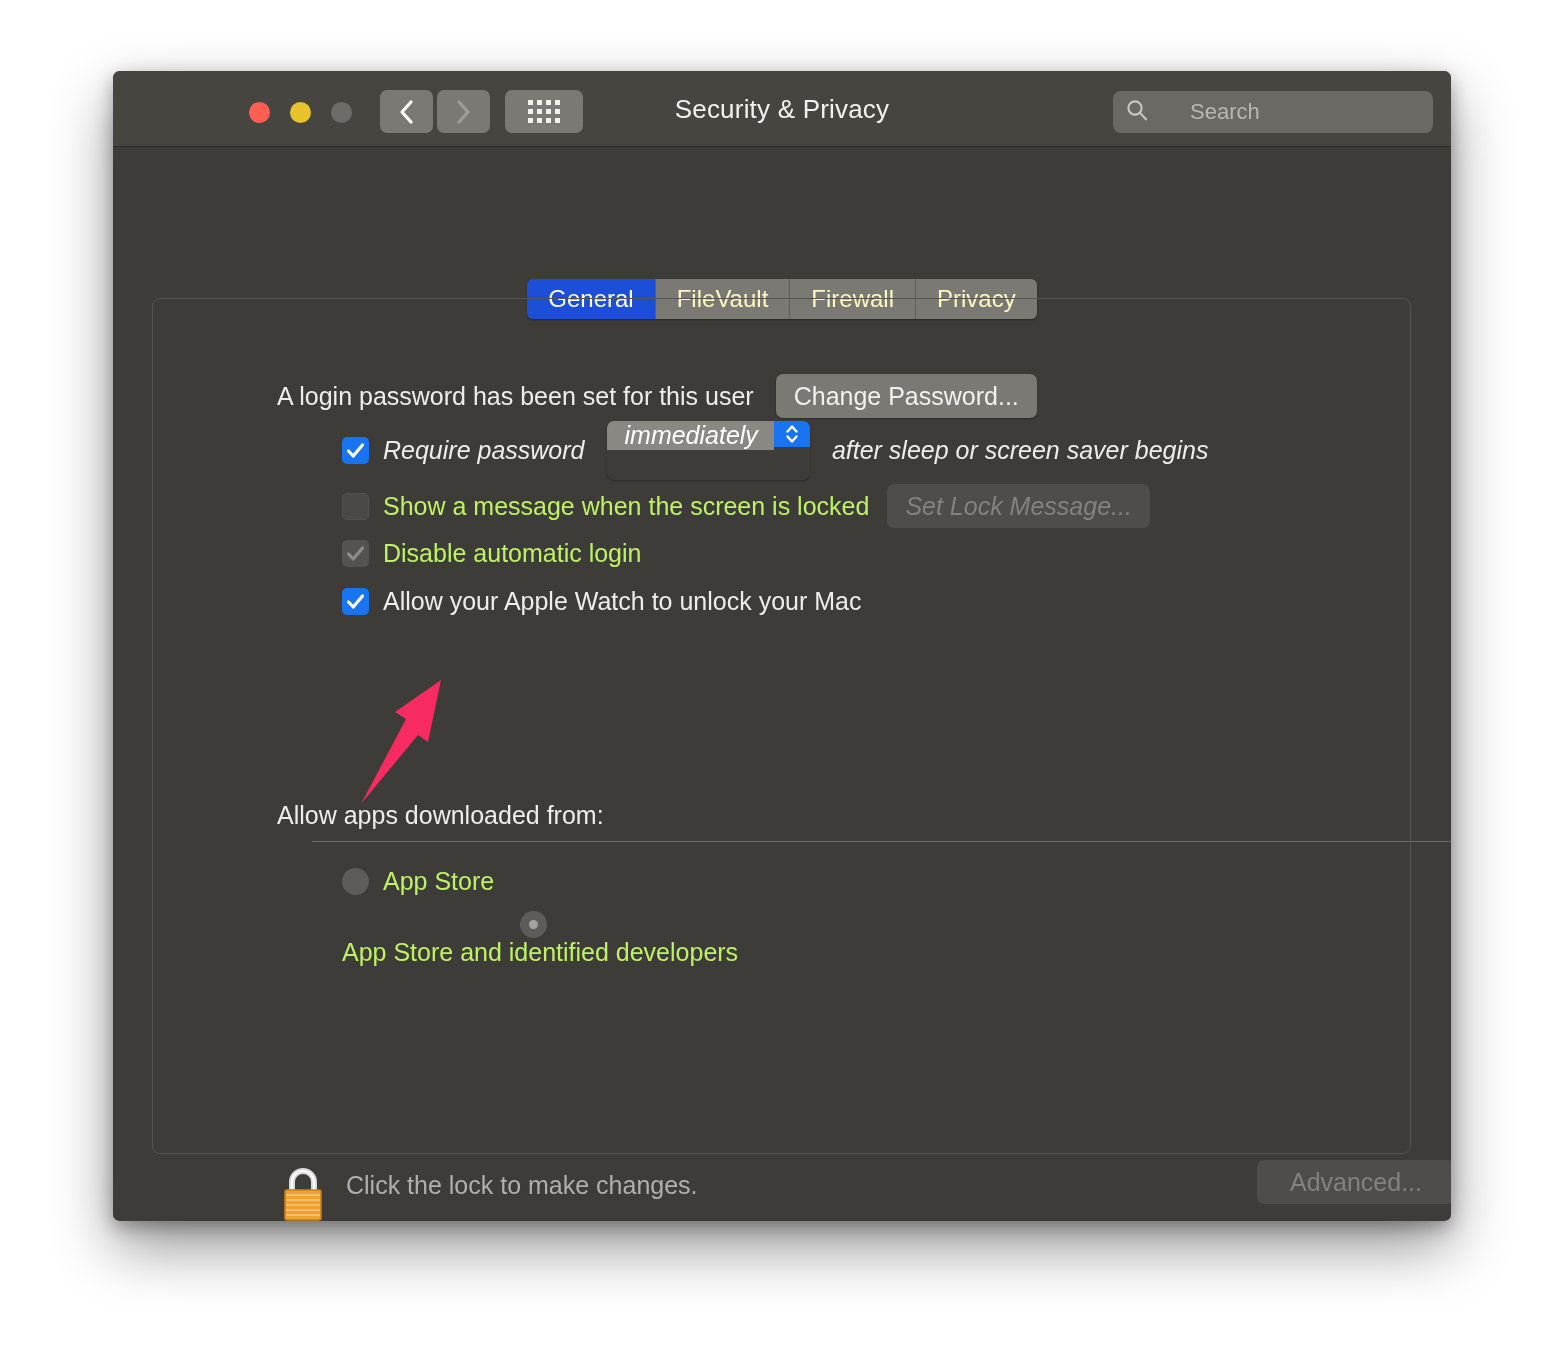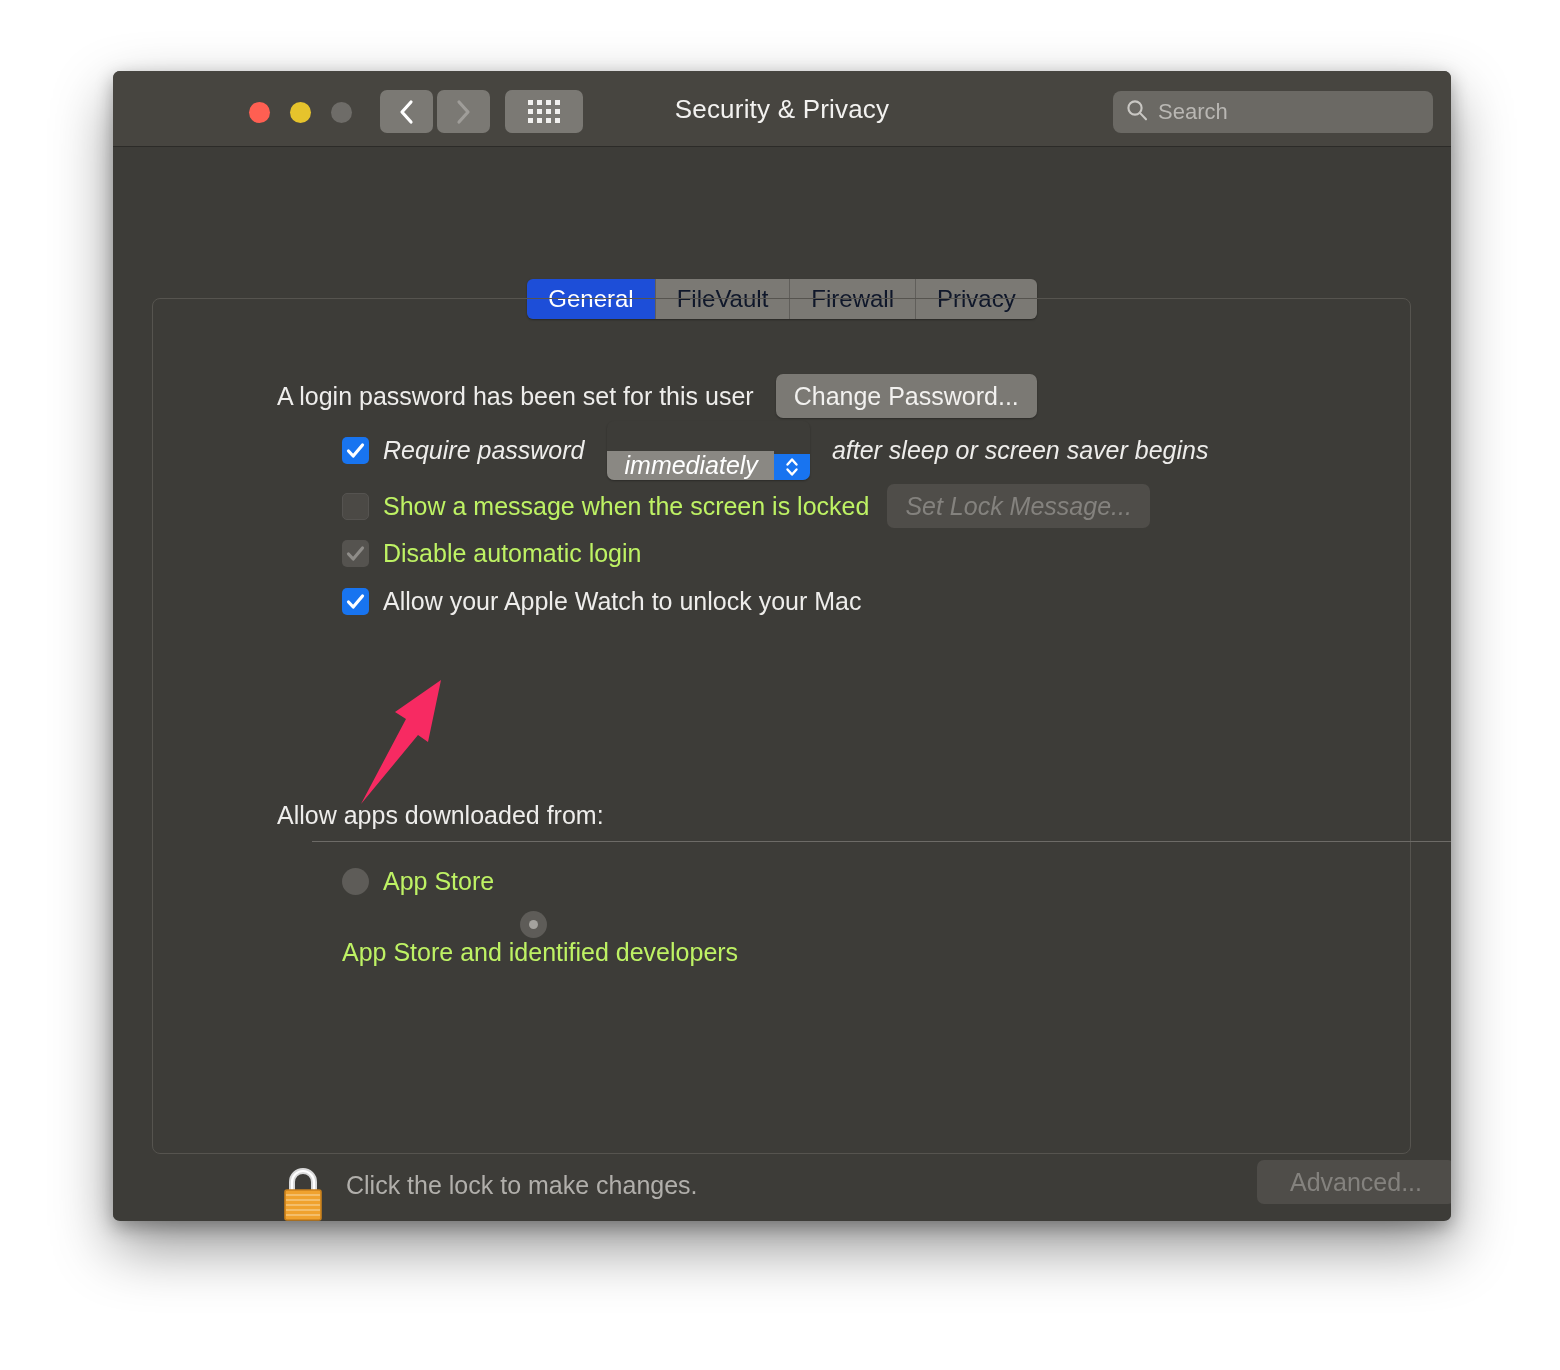--- a/index.html
+++ b/index.html
@@ -96,20 +96,21 @@
     position: absolute;
     top: 20px;
     left: 1000px;
     width: 320px;
     height: 42px;
     border-radius: 8px;
     background: #6b6964;
     display: flex;
     align-items: center;
     padding-left: 12px;
+    gap: 32px;
   }
   #search-field .s-icon { flex: 0 0 auto; margin-right: 9px; }
   #search-placeholder {
     color: #b9b7b3;
     font-size: 22px;
   }
 
   
   #window-body {
     position: relative;
@@ -129,21 +130,21 @@
     display: flex;
     border-radius: 6px;
     overflow: hidden;
     box-shadow: 0 1px 2px rgba(0,0,0,.35);
   }
   .tab {
     height: 40px;
     line-height: 40px;
     padding: 0 21px;
     font-size: 24px;
-    color: #0f172a;
+    color: #fef9c3;
     background: #7b7974;
     border-right: 1px solid #605e5a;
     white-space: nowrap;
   }
   .tab:last-child { border-right: none; }
   .tab.active { background: #1d4ed8; color: #ffffff; }
 
   
   #content-panel {
     position: absolute;
@@ -206,21 +207,21 @@
     background: #7b7974;
     color: #f2f1ef;
     font-size: 25px;
     box-shadow: 0 1px 2px rgba(0,0,0,.30);
   }
   .btn.disabled { background: #4f4d49; color: #84827e; box-shadow: none; }
 
   
   #require-popup {
     display: inline-flex;
-    align-items: flex-end;
+    align-items: flex-start;
     height: 59px;
     border-radius: 7px;
     overflow: hidden;
     box-shadow: 0 1px 2px rgba(0,0,0,.30);
   }
   #require-popup .pv {
     display: flex;
     align-items: center;
     padding: 0 16px 0 18px;
     background: #8a8883;

